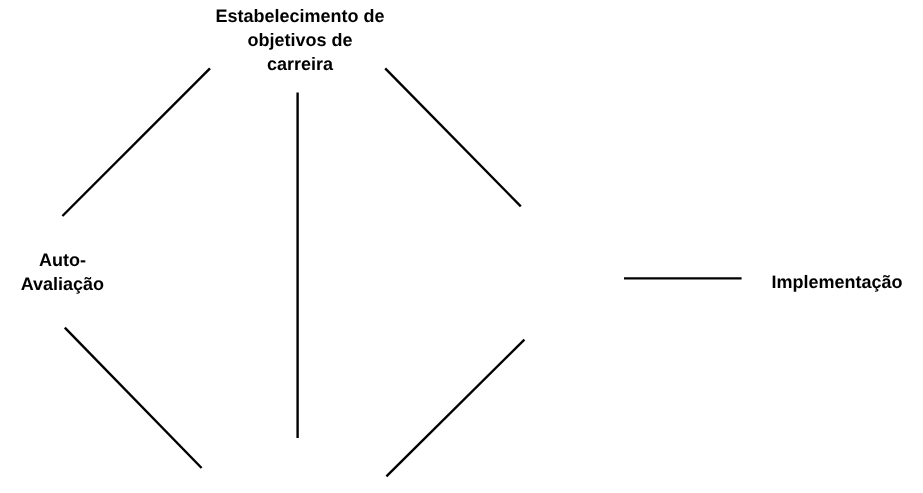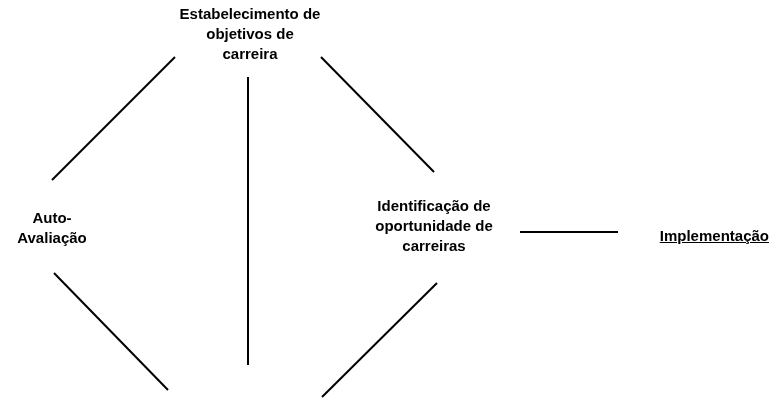--- a/index.html
+++ b/index.html
@@ -27,21 +27,21 @@
     font-weight: bold;
     font-size: 15px;
     line-height: 20px;
     color: #000000;
     text-align: center;
     white-space: pre-line;
   }
   .node-career-goals   { left: 140px; top: 4px;   width: 220px; }
   .node-self-assessment{ left: 0px;   top: 208px; width: 104px; }
   .node-opportunity    { left: 343px; top: 196px; width: 182px; }
-  .node-implementation { left: 626px; top: 226px; width: 143px; text-align: right; text-decoration: underline; }
+  .node-implementation { left: 626px; top: 226px; width: 143px; text-align: center; }
   .node-action-plan    { left: 178px; top: 380px; width: 138px; }
 </style>
 </head>
 <body>
 
 <div class="diagram-canvas">
 
   <svg class="edges-layer" width="769" height="411" viewBox="0 0 769 411" xmlns="http://www.w3.org/2000/svg">
     <line x1="175" y1="57" x2="52" y2="180" stroke="#000000" stroke-width="2"></line>
     <line x1="248" y1="77" x2="248" y2="365" stroke="#000000" stroke-width="2"></line>
@@ -51,20 +51,17 @@
     <line x1="520" y1="232" x2="618" y2="232" stroke="#000000" stroke-width="2"></line>
   </svg>
 
   <div class="node node-self-assessment">Auto-
 Avaliação</div>
 
   <div class="node node-career-goals">Estabelecimento de
 objetivos de
 carreira</div>
 
-  <div class="node node-opportunity">Identificação de
-oportunidade de
-carreiras</div>
 
   <div class="node node-implementation">Implementação</div>
 
 
 </div>
 
 </body></html>

